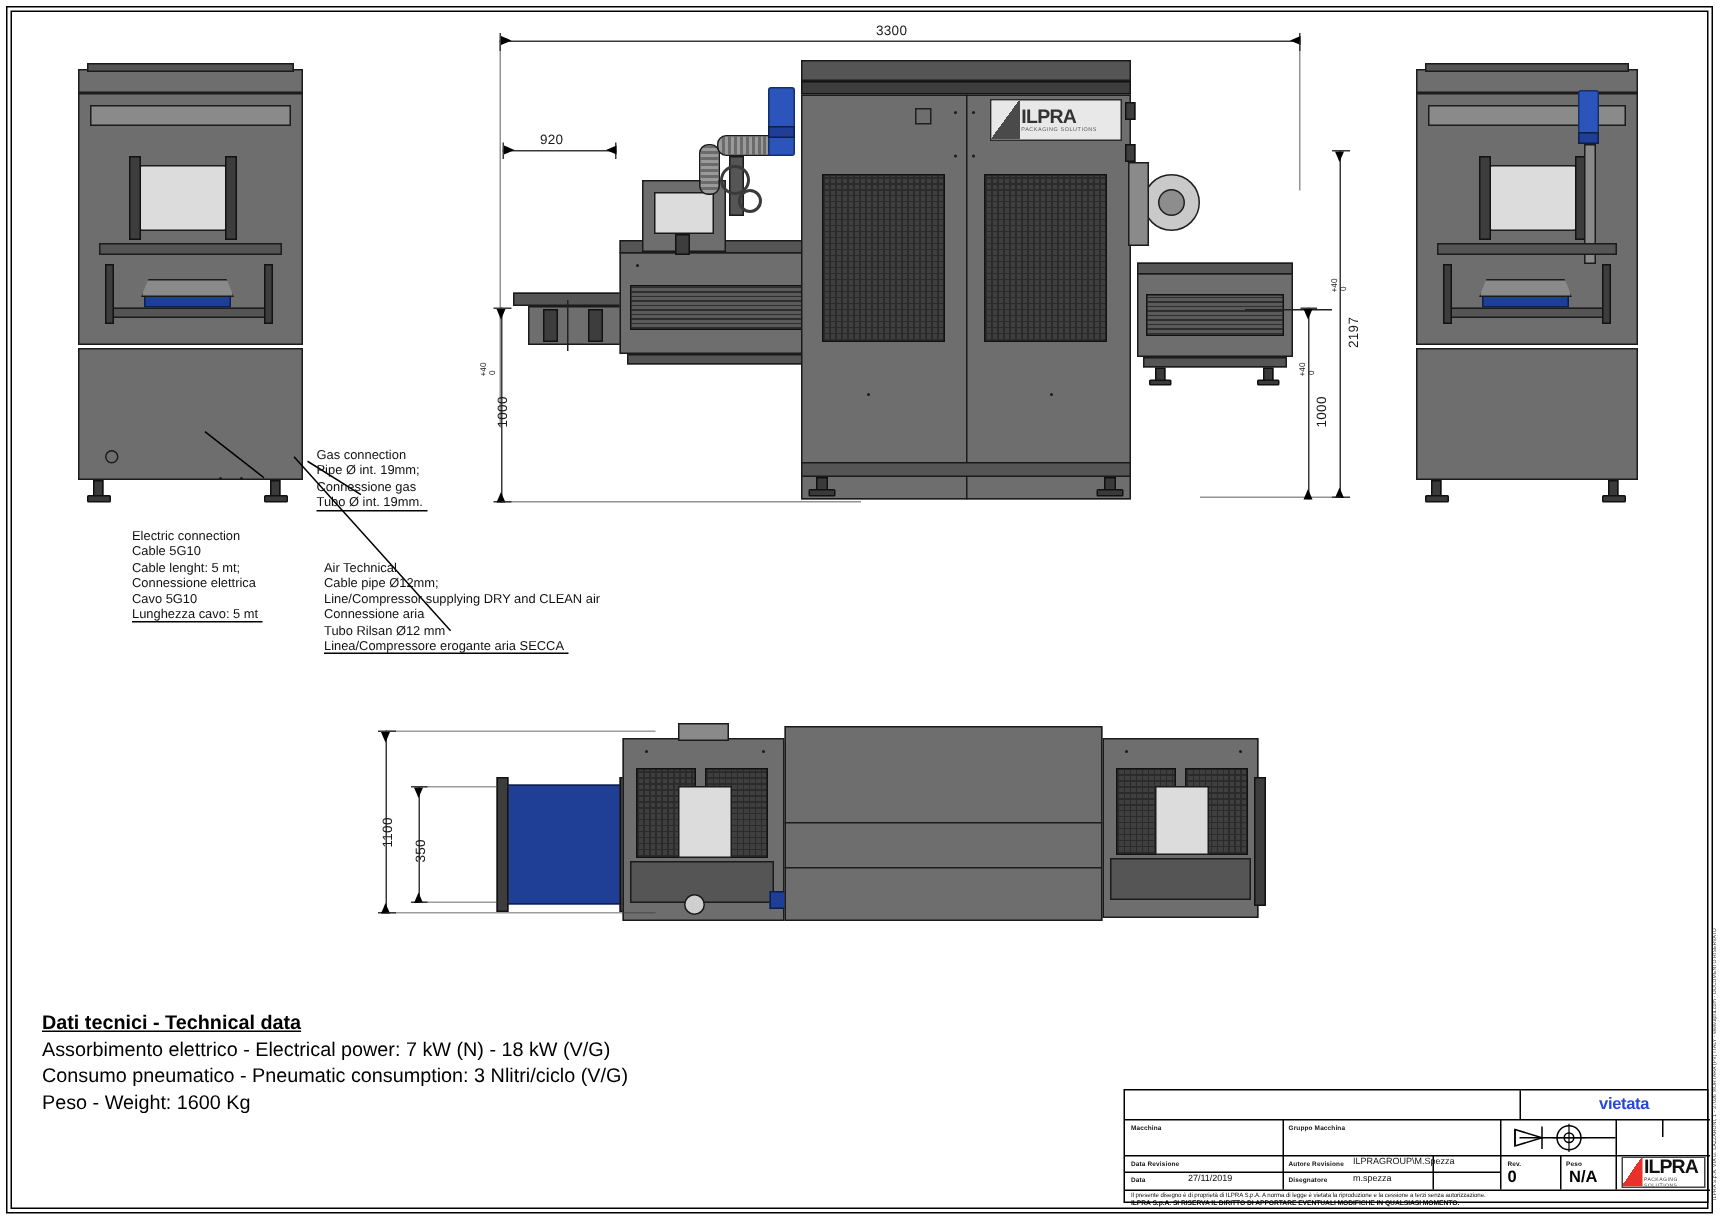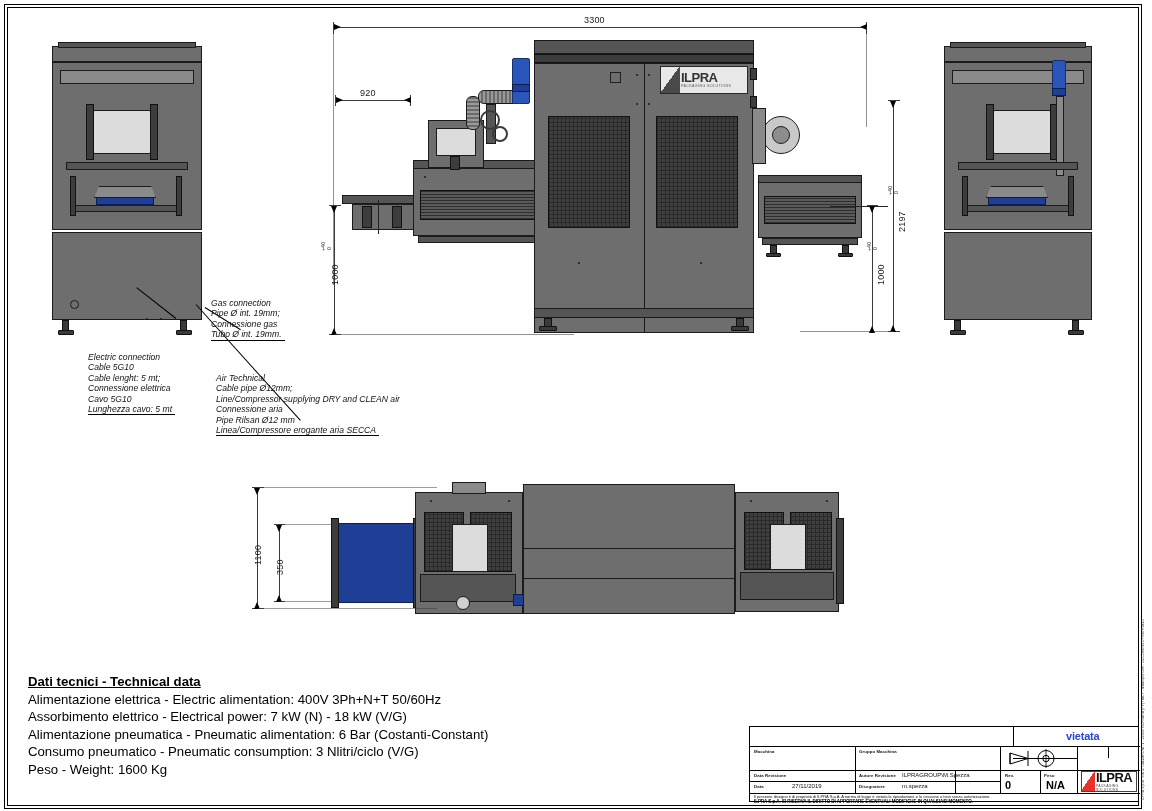--- a/index.html
+++ b/index.html
@@ -46,21 +46,21 @@
 
   
   .badge{position:absolute;background:#e8e8e8;border:1px solid #2a2a2a;box-sizing:border-box;
          display:flex;align-items:center;overflow:hidden;}
   .badge .tri{width:22%;height:100%;background:linear-gradient(to bottom right,#e8e8e8 0 48%,#4a4a4a 48% 100%);}
   .badge .txt{flex:1;display:flex;flex-direction:column;justify-content:center;padding-left:1px;}
   .badge .b1{font-weight:bold;font-size:13px;line-height:12px;color:#333;letter-spacing:-0.5px;}
   .badge .b2{font-size:3.6px;line-height:4px;color:#555;letter-spacing:0.4px;}
 
   
-  .callout{position:absolute;font-size:8.6px;line-height:10.4px;color:#111;white-space:nowrap;font-style:italic;}
+  .callout{position:absolute;font-size:8.6px;line-height:10.4px;color:#111;white-space:nowrap;}
   .callout .last{border-bottom:1px solid #000;display:inline-block;padding-right:3px;}
   .leader{position:absolute;height:1px;background:#000;transform-origin:left center;}
 
   
   .techdata{position:absolute;left:28px;top:673px;font-size:13.2px;line-height:17.6px;color:#000;}
   .techdata .title{font-weight:bold;text-decoration:underline;display:inline-block;}
 
   
   .tb{position:absolute;left:749px;top:726px;width:390px;height:76px;border:1.2px solid #000;box-sizing:border-box;}
   .tbln{position:absolute;background:#000;}
@@ -326,30 +326,28 @@
     </div>
   </div>
 
   <div>
     <div class="leader" style="left:196px;top:304px;width:156px;transform:rotate(48deg);"></div>
     <div class="callout" style="left:216px;top:373px;">
       <div>Air Technical</div>
       <div>Cable pipe Ø12mm;</div>
       <div>Line/Compressor supplying DRY and CLEAN air</div>
       <div>Connessione aria</div>
-      <div>Pipe Rilsan Ø12 mm</div>
+      <div>Tubo Rilsan Ø12 mm</div>
       <div class="last">Linea/Compressore erogante aria SECCA</div>
     </div>
   </div>
 
   <div class="techdata">
     <div class="title">Dati tecnici - Technical data</div>
-    <div>Alimentazione elettrica - Electric alimentation:  400V 3Ph+N+T 50/60Hz</div>
     <div>Assorbimento elettrico - Electrical power: 7 kW (N) - 18 kW (V/G)</div>
-    <div>Alimentazione pneumatica - Pneumatic alimentation: 6 Bar (Costanti-Constant)</div>
     <div>Consumo pneumatico - Pneumatic consumption: 3 Nlitri/ciclo (V/G)</div>
     <div>Peso - Weight: 1600 Kg</div>
   </div>
 
   <div class="tb">
 
     <div class="tbln" style="left:0;top:19px;width:390px;height:1px;"></div>
     <div class="tbln" style="left:0;top:43px;width:390px;height:1px;"></div>
     <div class="tbln" style="left:0;top:54px;width:250px;height:1px;"></div>
     <div class="tbln" style="left:0;top:66px;width:390px;height:1px;"></div>

